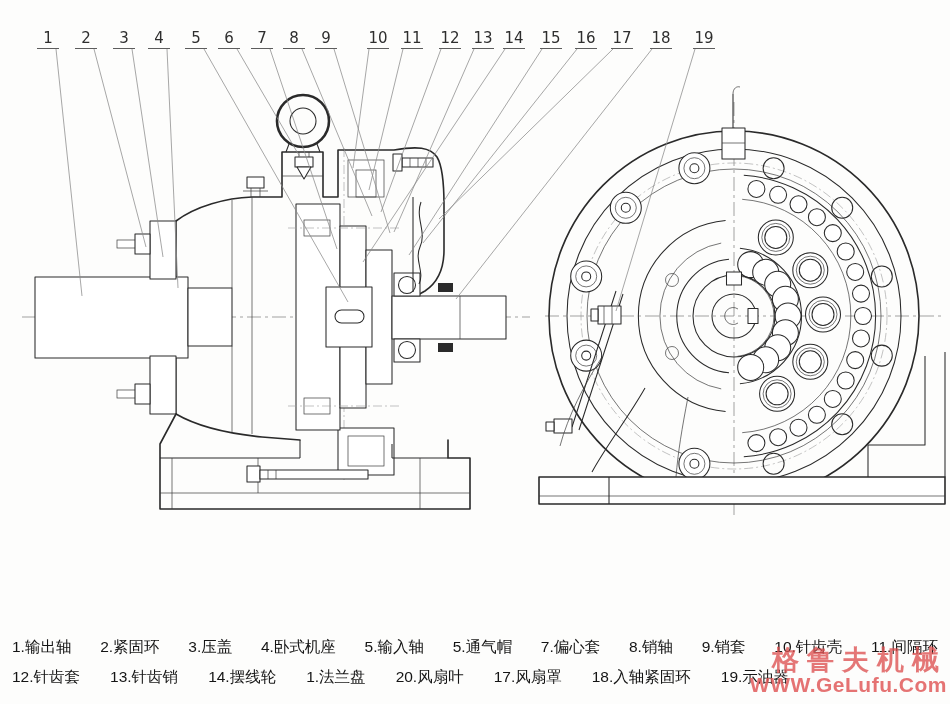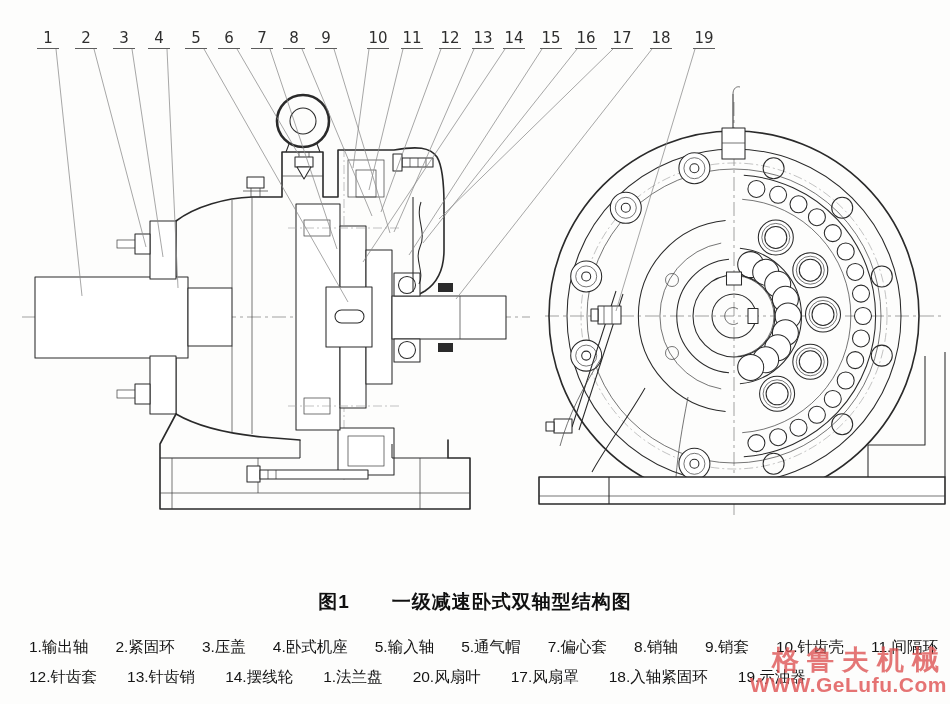--- a/index.html
+++ b/index.html
@@ -17,21 +17,21 @@
   .cl2{stroke:#9a9a9a;stroke-width:.6;fill:none;stroke-dasharray:9 3 2 3;}
   .leader{stroke:#8a8a8a;stroke-width:.75;}
   .callout-underline{stroke:#4a4a4a;stroke-width:.9;}
   .callout-num{font:15px "DejaVu Sans",sans-serif;fill:#2e2e2e;}
 
   .caption{position:absolute;top:589px;left:0;width:100%;text-align:center;
            font-size:19px;font-weight:bold;color:#101010;letter-spacing:1px;}
   .caption .cap-gap{display:inline-block;width:42px;}
 
   .legend{position:absolute;left:12px;top:637px;width:926px;color:#151515;font-size:15.5px;}
-  .legend-line{display:flex;white-space:nowrap;margin-left:17px;}
+  .legend-line{display:flex;white-space:nowrap;}
   .legend-line.l1{justify-content:space-between;margin-bottom:9px;}
   .legend-line.l2{gap:30px;}
 
   .watermark{position:absolute;right:3px;top:646px;text-align:right;pointer-events:none;margin-left:48px;}
   .wm-brand{font-size:27px;font-weight:bold;letter-spacing:8px;color:rgba(220,80,80,.78);line-height:1.1;}
   .wm-url{font-size:21px;font-weight:bold;letter-spacing:.5px;color:rgba(224,90,90,.85);line-height:1;margin-top:-2px;}
 </style>
 </head>
 <body>
 
@@ -378,23 +378,20 @@
           <text x="661" y="43" text-anchor="middle" class="callout-num">18</text>
         </g>
         <g>
           <line x1="695" y1="49" x2="616" y2="311" class="leader"></line>
           <line x1="693" y1="48.5" x2="715" y2="48.5" class="callout-underline"></line>
           <text x="704" y="43" text-anchor="middle" class="callout-num">19</text>
         </g>
       </g>
   </svg>
 
-  <div class="caption">
-    <span>图1</span><span class="cap-gap"></span><span>一级减速卧式双轴型结构图</span>
-  </div>
 
   <div class="legend">
     <div class="legend-line l1" id="legend-line-1">
         <span class="legend-item">1.输出轴</span>
         <span class="legend-item">2.紧固环</span>
         <span class="legend-item">3.压盖</span>
         <span class="legend-item">4.卧式机座</span>
         <span class="legend-item">5.输入轴</span>
         <span class="legend-item">5.通气帽</span>
         <span class="legend-item">7.偏心套</span>

